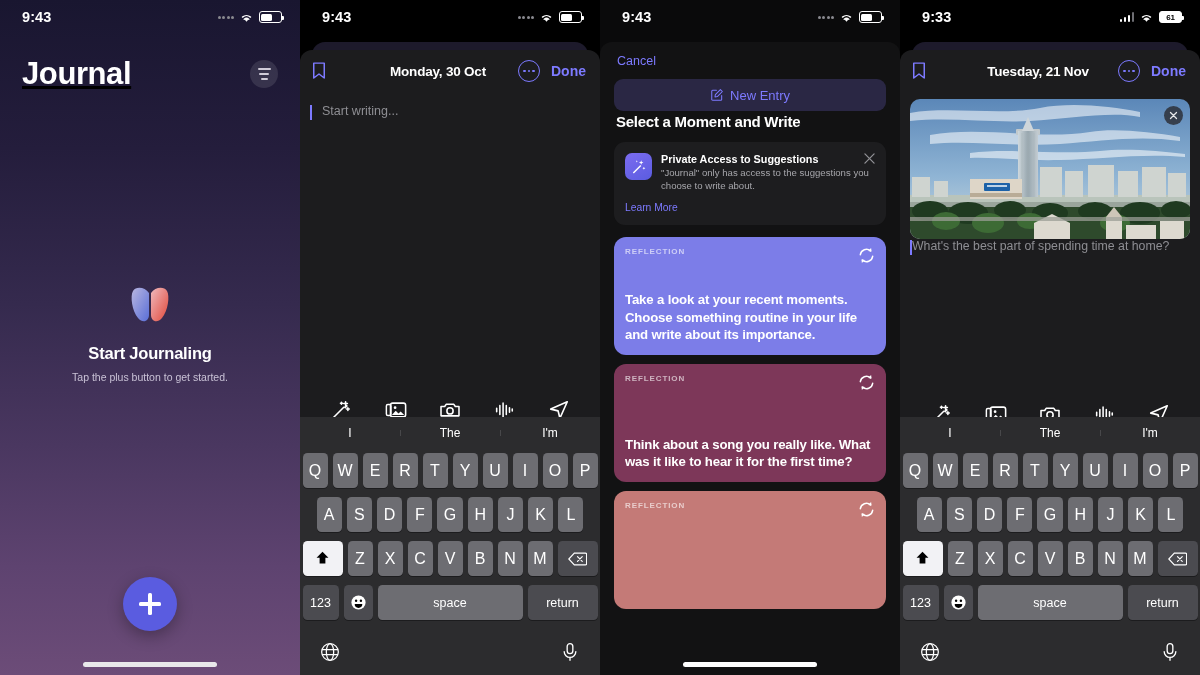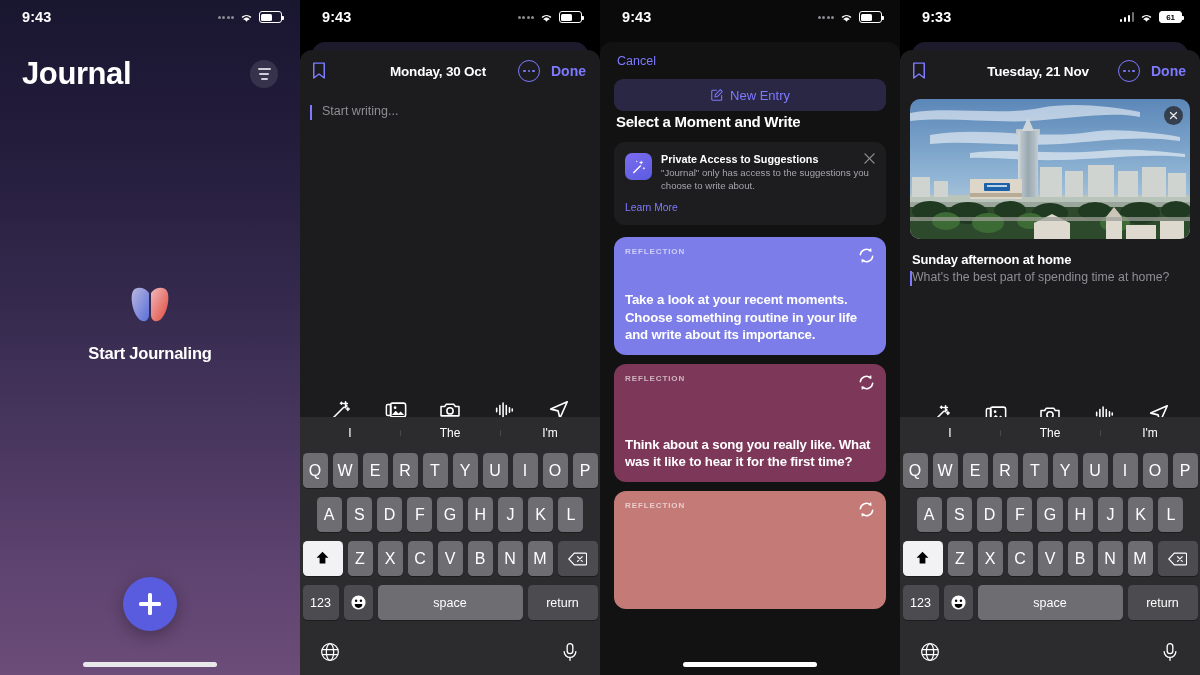--- a/index.html
+++ b/index.html
@@ -29,21 +29,21 @@
   .wifi { width: 15px; height: 11px; position: relative; }
   .batt { width: 23px; height: 11.5px; border: 1.2px solid #fff; border-radius: 3px; position: relative; display:flex; align-items:center; }
   .batt::after { content:''; position:absolute; right:-3.2px; top:3.4px; width:1.8px; height:4.2px; background:#fff; border-radius:0 1px 1px 0; }
   .batt .fill { height: 7px; background: #fff; border-radius: 1.5px; margin-left: 1.3px; }
   .batt.labeled { background: #fff; }
   .batt.labeled .pct { position:absolute; inset:0; display:flex; align-items:center; justify-content:center;
                        font-size: 8px; font-weight: 700; color: #000; letter-spacing:-.2px; }
 
   
   .p1 { background: linear-gradient(180deg,#191630 0%, #241d3c 22%, #352a4e 45%, #4a3760 66%, #5e4370 84%, #6c4c78 100%); }
-  .p1-head { display: flex; align-items: center; justify-content: space-between; padding: 22px 22px 0 22px; }
+  .p1-head { display: flex; align-items: center; justify-content: space-between; padding: 22px 22px 0 22px; text-decoration: underline; }
   .p1-title { color: #fff; font-size: 31px; font-weight: 700; letter-spacing: -.4px; }
   .filter-btn { width: 28px; height: 28px; border-radius: 50%; background: rgba(255,255,255,.11);
                 display:flex; flex-direction:column; align-items:center; justify-content:center; gap:3px; }
   .filter-btn i { display:block; height:2px; border-radius:1px; background:#cfcbd8; }
   .filter-btn i:nth-child(1){ width:13px } .filter-btn i:nth-child(2){ width:10px } .filter-btn i:nth-child(3){ width:7px }
   .p1-center { position:absolute; left:0; right:0; top:285px; text-align:center; padding: 0 26px; }
   .p1-logo { width: 46px; height: 42px; margin: 0 auto 13px auto; }
   .p1-h { color:#fff; font-size:16.5px; font-weight:700; letter-spacing:-.2px; margin-bottom:7px; }
   .p1-sub { color:#c9c2d6; font-size:10.5px; line-height:1.42; }
   .fab { position:absolute; left:50%; transform:translateX(-50%); bottom:44px;
@@ -187,20 +187,21 @@
           </linearGradient>
           <linearGradient id="gR" x1="0" y1="0" x2="1" y2="1">
             <stop offset="0" stop-color="#f0b9bd"></stop>
               <stop offset="1" stop-color="#e0483a"></stop>
           </linearGradient>
         </defs>
         <path d="M22 8 C18 2 9 1 6 6 C3 11 5 26 11 33 C16 39 22 36 22 30 Z" fill="url(#gL)"></path>
         <path d="M24 8 C28 2 37 1 40 6 C43 11 41 26 35 33 C30 39 24 36 24 30 Z" fill="url(#gR)"></path>
       </svg>
       <div class="p1-h">Start Journaling</div>
+      <div class="p1-sub">Tap the plus button to get started.</div>
     </div>
 
     <div class="fab">
       <div class="plus"></div>
     </div>
     <div class="home-ind dim"></div>
   </div>
 
   <div class="panel p-dark">
     <div class="statusbar">
@@ -557,21 +558,20 @@
               <rect x="250" y="122" width="24" height="18"></rect>
             </g>
             <rect x="0" y="118" width="280" height="4" fill="#9b9e96" opacity=".75"></rect>
           </svg>
         </div>
         <div class="att-close">
           <svg viewBox="0 0 12 12">
               <path d="M2 2l8 8M10 2l-8 8" stroke="#e8e8ea" stroke-width="1.7" stroke-linecap="round"></path>
             </svg>
         </div>
-        <div class="att-title">Sunday afternoon at home</div>
         <div class="att-prompt">
           <span class="caret"></span>
           <span>What's the best part of spending time at home?</span>
         </div>
       </div>
 
       <div class="tools" style="bottom:239px">
         <svg viewBox="0 0 24 24">
             <g fill="none" stroke="#fff" stroke-width="1.7" stroke-linecap="round">
               <path d="M3 21L15 9"></path>

